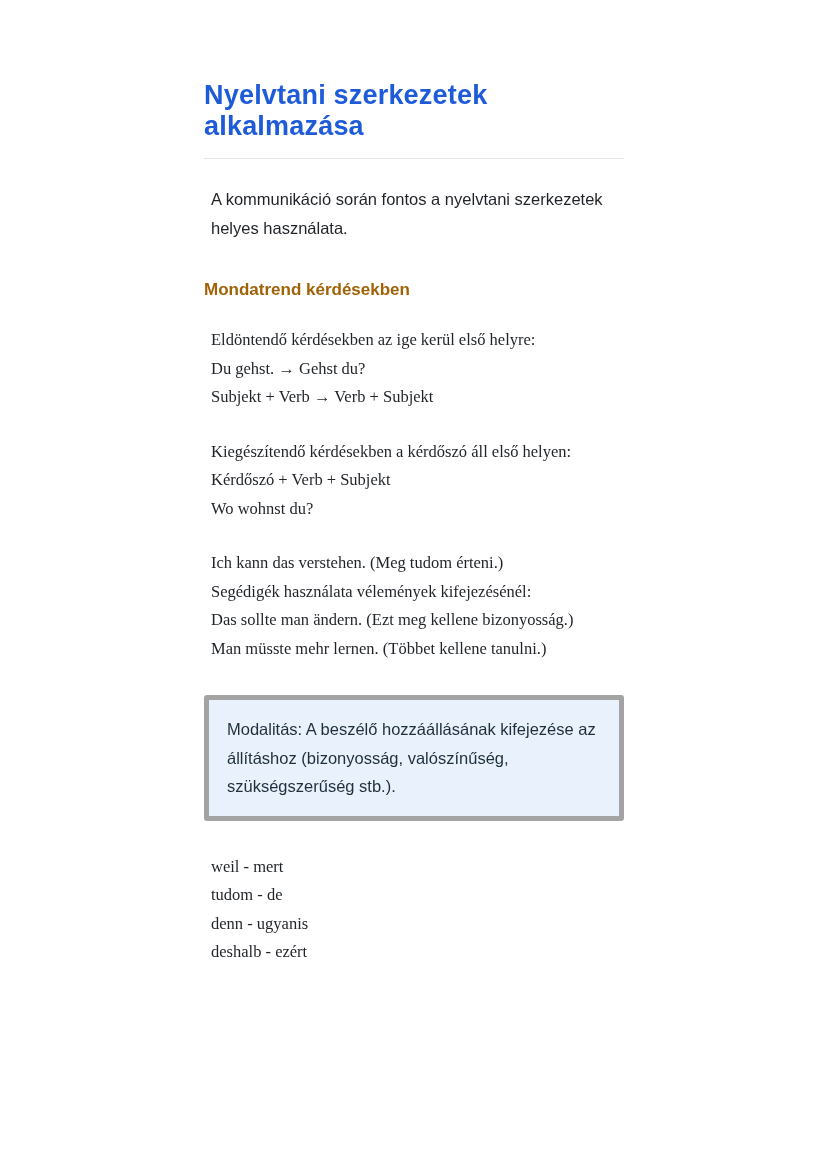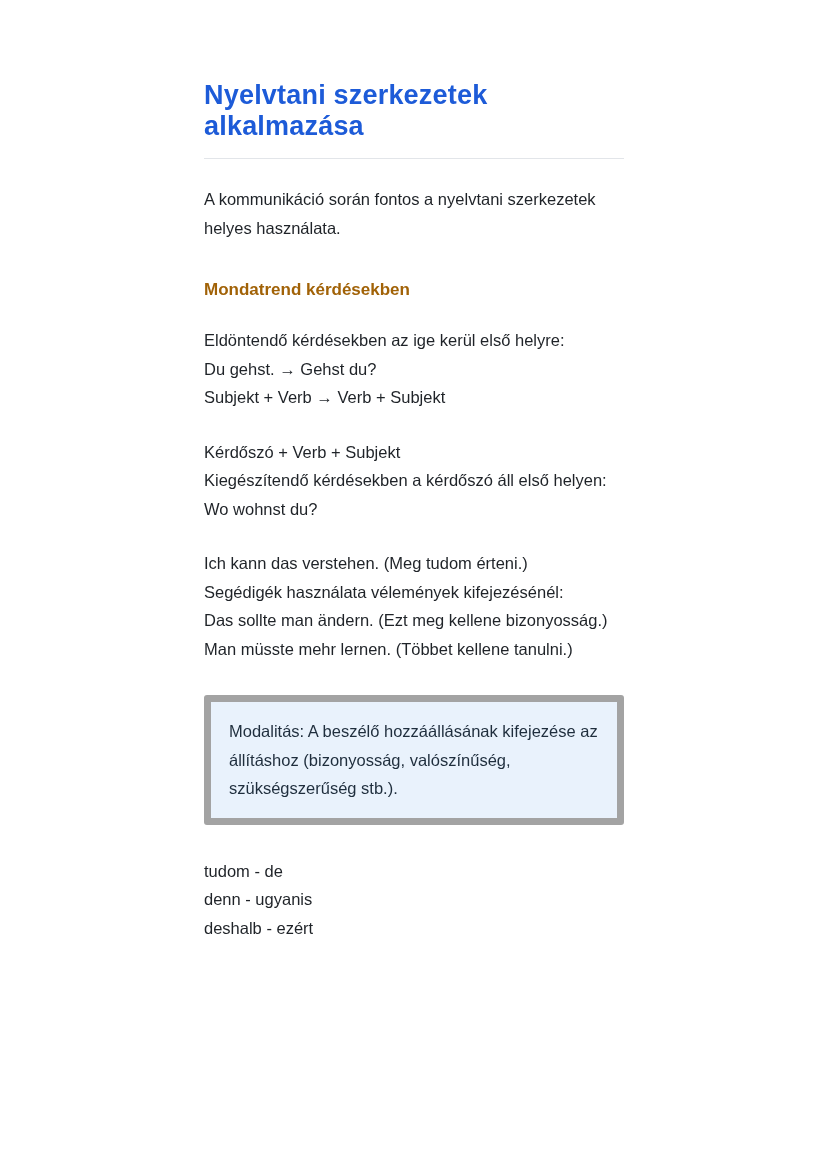--- a/index.html
+++ b/index.html
@@ -27,34 +27,35 @@
   .rule {
     border: none;
     border-top: 1px solid #e2e5e9;
     margin: 0 0 8px 0;
   }
   .body-text, .para {
     font-size: 16.5px;
     line-height: 28.5px;
   }
   .para {
-    margin: 26px 0;
+    margin: 26px 7px;
   }
   .line {
     white-space: pre-wrap;
+    font-family: Liberation Serif, serif;
   }
   .section-heading {
     color: #a16207;
     font-size: 17px;
     font-weight: 700;
     margin: 38px 0 24px 0;
   }
   .callout {
     background: #e9f2fc;
-    border: 7px solid #a3a3a3;
+    border: 5px solid #a3a3a3;
     border-radius: 3px;
     padding: 15px 18px;
     margin: 32px 0;
   }
   .callout-text {
     margin: 0;
     font-size: 16.5px;
     line-height: 28.5px;
     color: #1f2e3d;
   }
@@ -71,37 +72,38 @@
 
   <h2 class="section-heading">Mondatrend kérdésekben</h2>
 
   <div class="para">
     <div class="line">Eldöntendő kérdésekben az ige kerül első helyre:</div>
     <div class="line">Du gehst. → Gehst du?</div>
     <div class="line">Subjekt + Verb → Verb + Subjekt</div>
   </div>
 
   <div class="para">
+    <div class="line">Kiegészítendő kérdésekben a kérdőszó áll első helyen:</div>
     <div class="line">Kérdőszó + Verb + Subjekt</div>
-    <div class="line">Kiegészítendő kérdésekben a kérdőszó áll első helyen:</div>
     <div class="line">Wo wohnst du?</div>
   </div>
 
 
   <div class="para">
     <div class="line">Ich kann das verstehen. (Meg tudom érteni.)</div>
     <div class="line">Segédigék használata vélemények kifejezésénél:</div>
     <div class="line">Das sollte man ändern. (Ezt meg kellene bizonyosság.)</div>
     <div class="line">Man müsste mehr lernen. (Többet kellene tanulni.)</div>
   </div>
 
   <div class="callout">
     <p class="callout-text">Modalitás: A beszélő hozzáállásának kifejezése az állításhoz (bizonyosság, valószínűség, szükségszerűség stb.).</p>
   </div>
 
   <div class="para">
+    <div class="line">weil - mert</div>
     <div class="line">tudom - de</div>
     <div class="line">denn - ugyanis</div>
     <div class="line">deshalb - ezért</div>
   </div>
 
 
 </div>
 
 </body></html>

